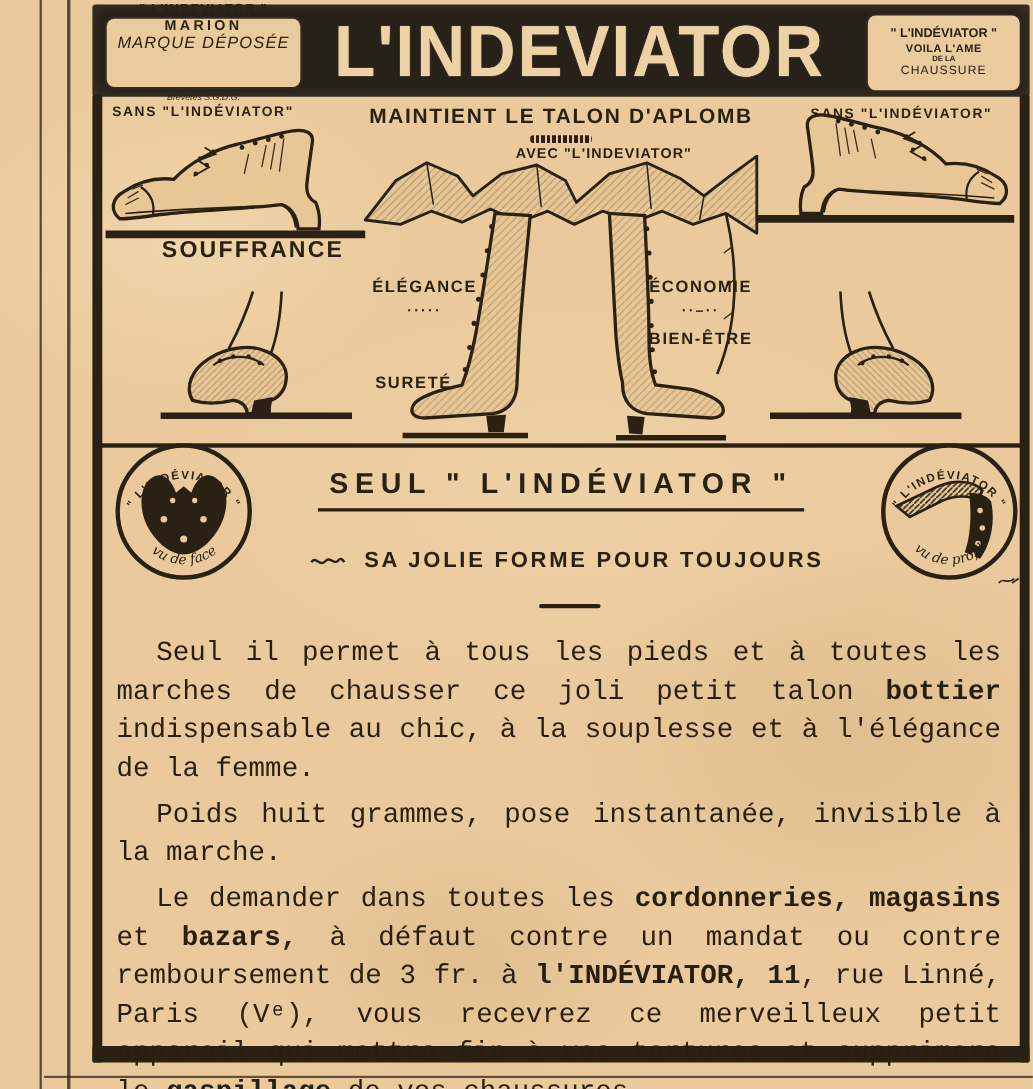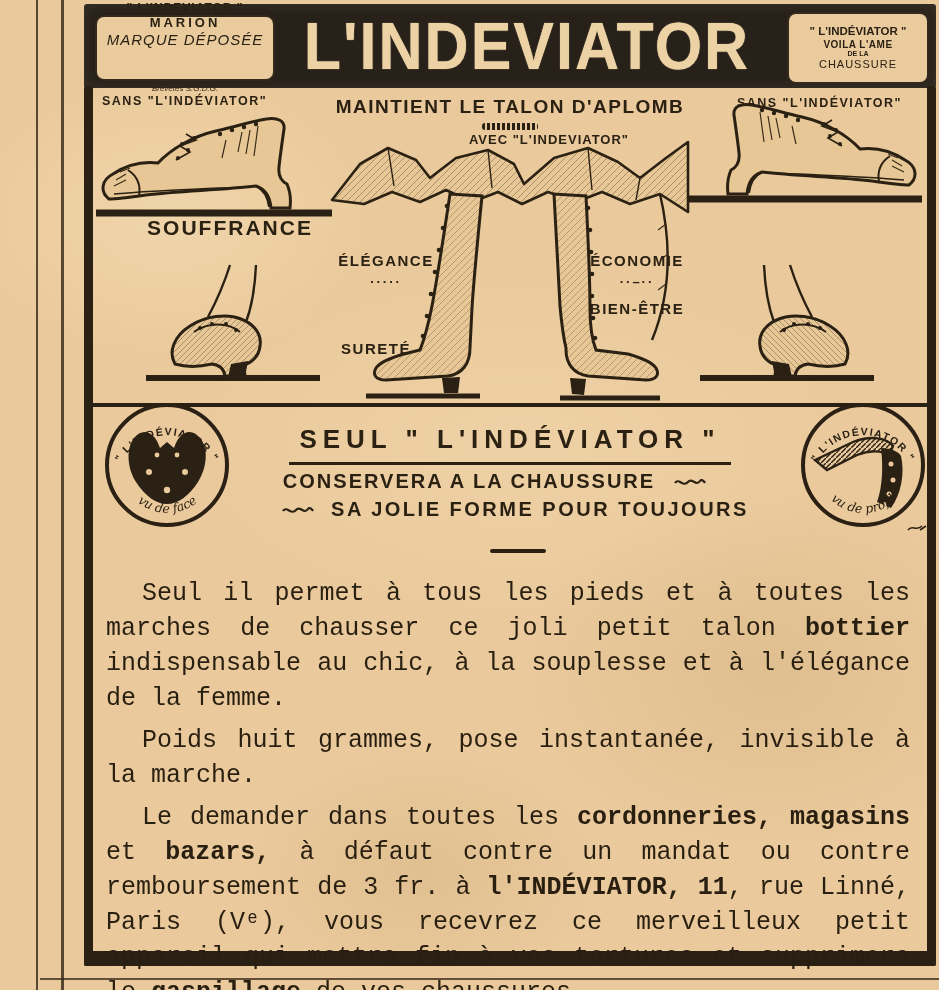--- a/index.html
+++ b/index.html
@@ -258,26 +258,20 @@
       </text>
       <text font-family="DejaVu Serif, serif" font-size="12.5" font-style="italic" fill="#2b2113">
         <textPath href="#arcBotR" startOffset="50%" text-anchor="middle">vu de profil</textPath>
       </text>
       <path class="sig" d="M112,132 C116,126 120,134 126,128 M124,132 L130,128" stroke-width="1.6"></path>
     </svg>
 
     <div class="abs center-row" style="left:150px;right:150px;top:420px;">
       <span class="slogan1">SEUL " L'INDÉVIATOR "</span>
     </div>
-    <div class="abs center-row" style="left:140px;right:170px;top:466px;">
-      <span class="slogan2">CONSERVERA A LA CHAUSSURE</span>
-      <svg width="34" height="14" viewBox="0 0 34 14" style="margin-left:18px;">
-        <path d="M2,8 C6,2 10,13 15,7 C19,2 23,12 27,6 C29,3 32,8 32,8" fill="none" stroke="#2b2113" stroke-width="2.2"></path>
-      </svg>
-    </div>
     <div class="abs center-row" style="left:150px;right:140px;top:494px;">
       <svg width="34" height="14" viewBox="0 0 34 14" style="margin-right:16px;">
         <path d="M2,8 C6,2 10,13 15,7 C19,2 23,12 27,6 C29,3 32,8 32,8" fill="none" stroke="#2b2113" stroke-width="2.2"></path>
       </svg>
       <span class="slogan2" style="letter-spacing:2.5px;">SA JOLIE FORME POUR TOUJOURS</span>
     </div>
 
     <div class="dash-mid" style="left:406px;top:545px;width:56px;"></div>
 
     <div class="bodytxt">

